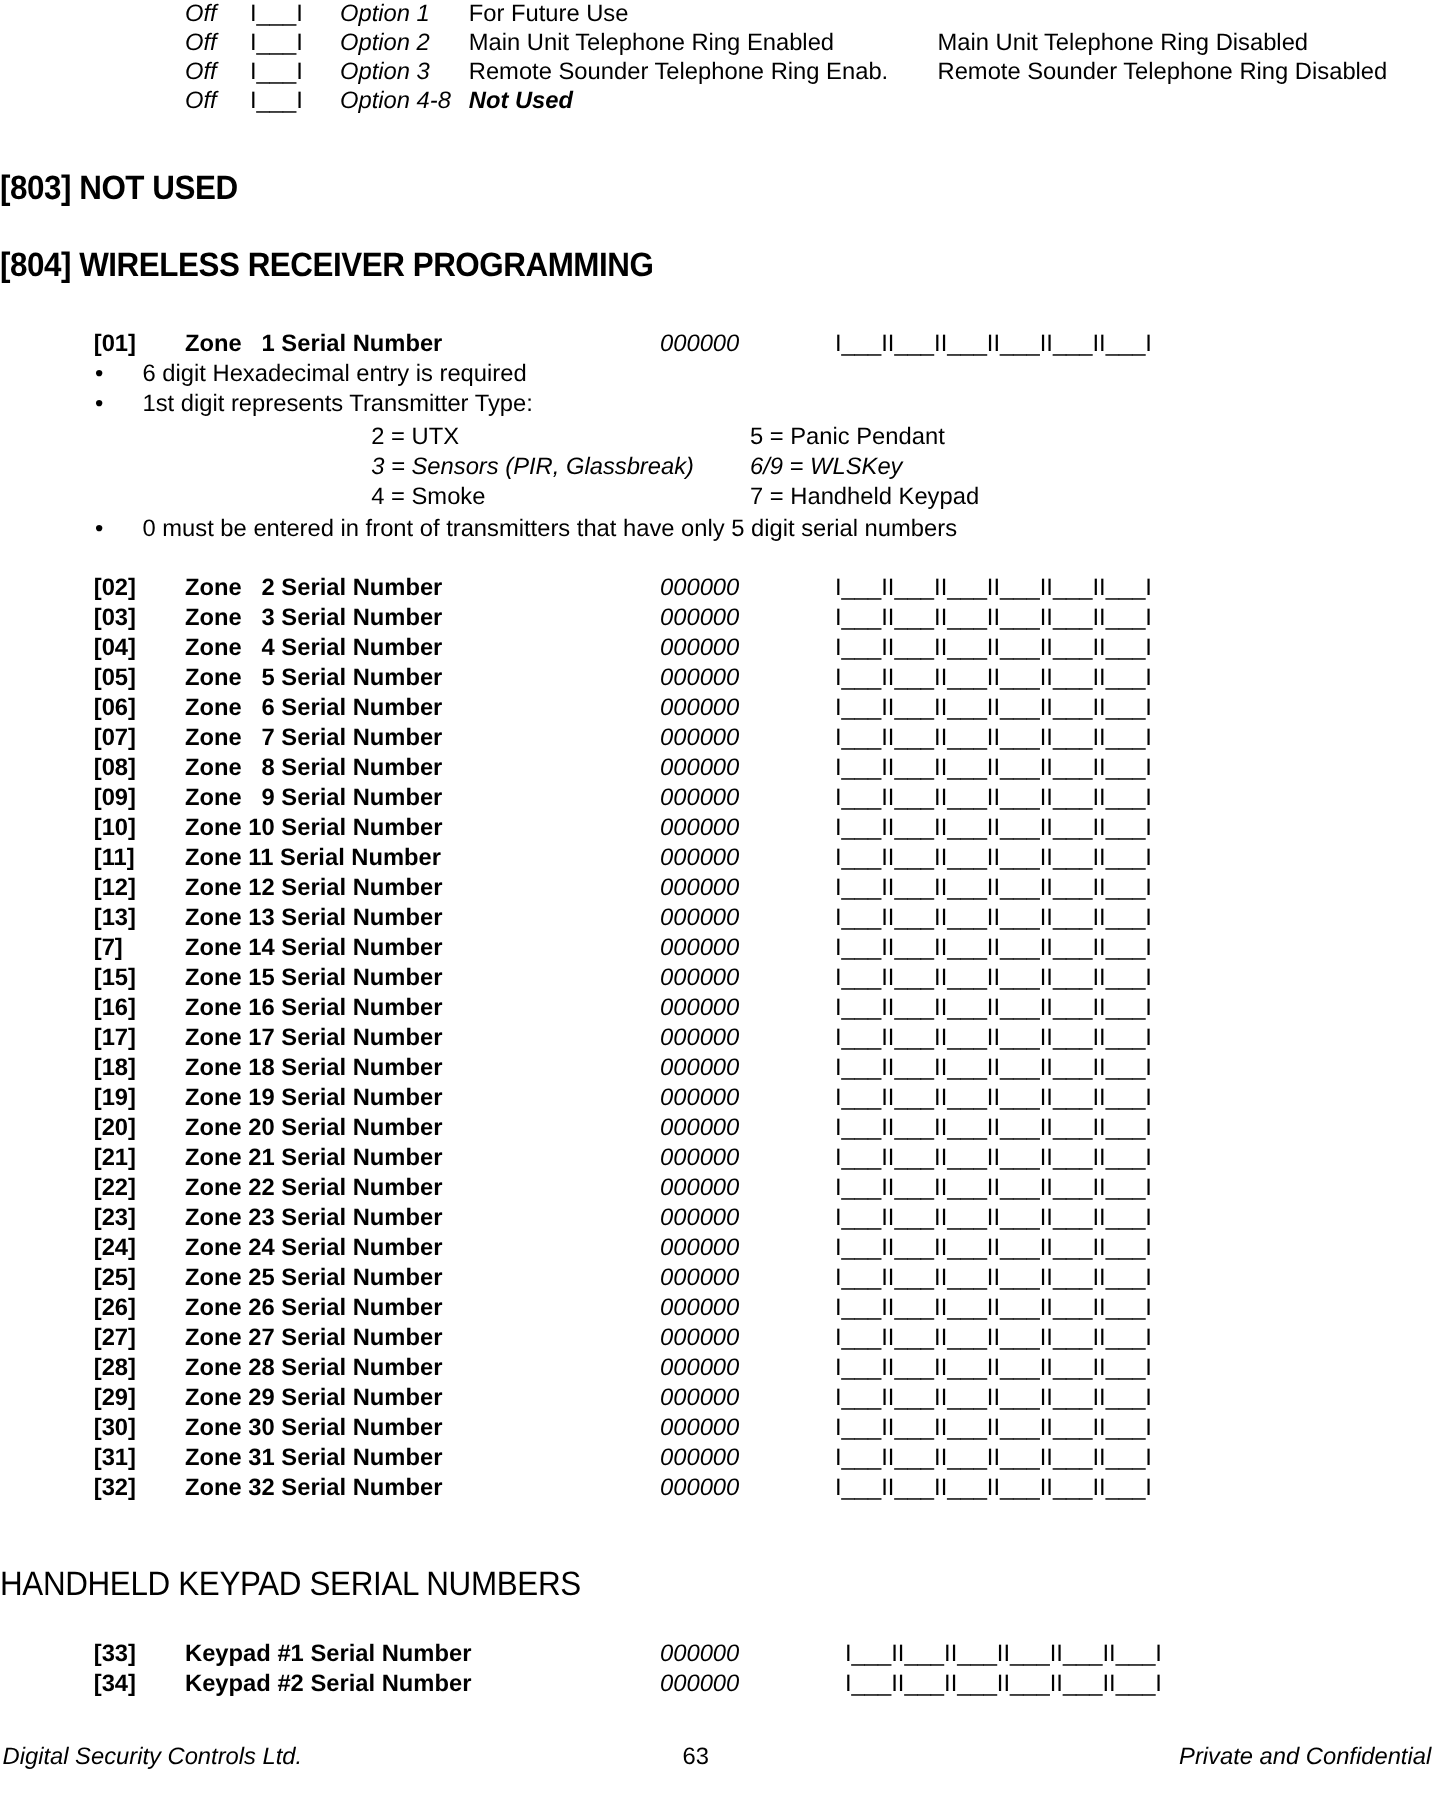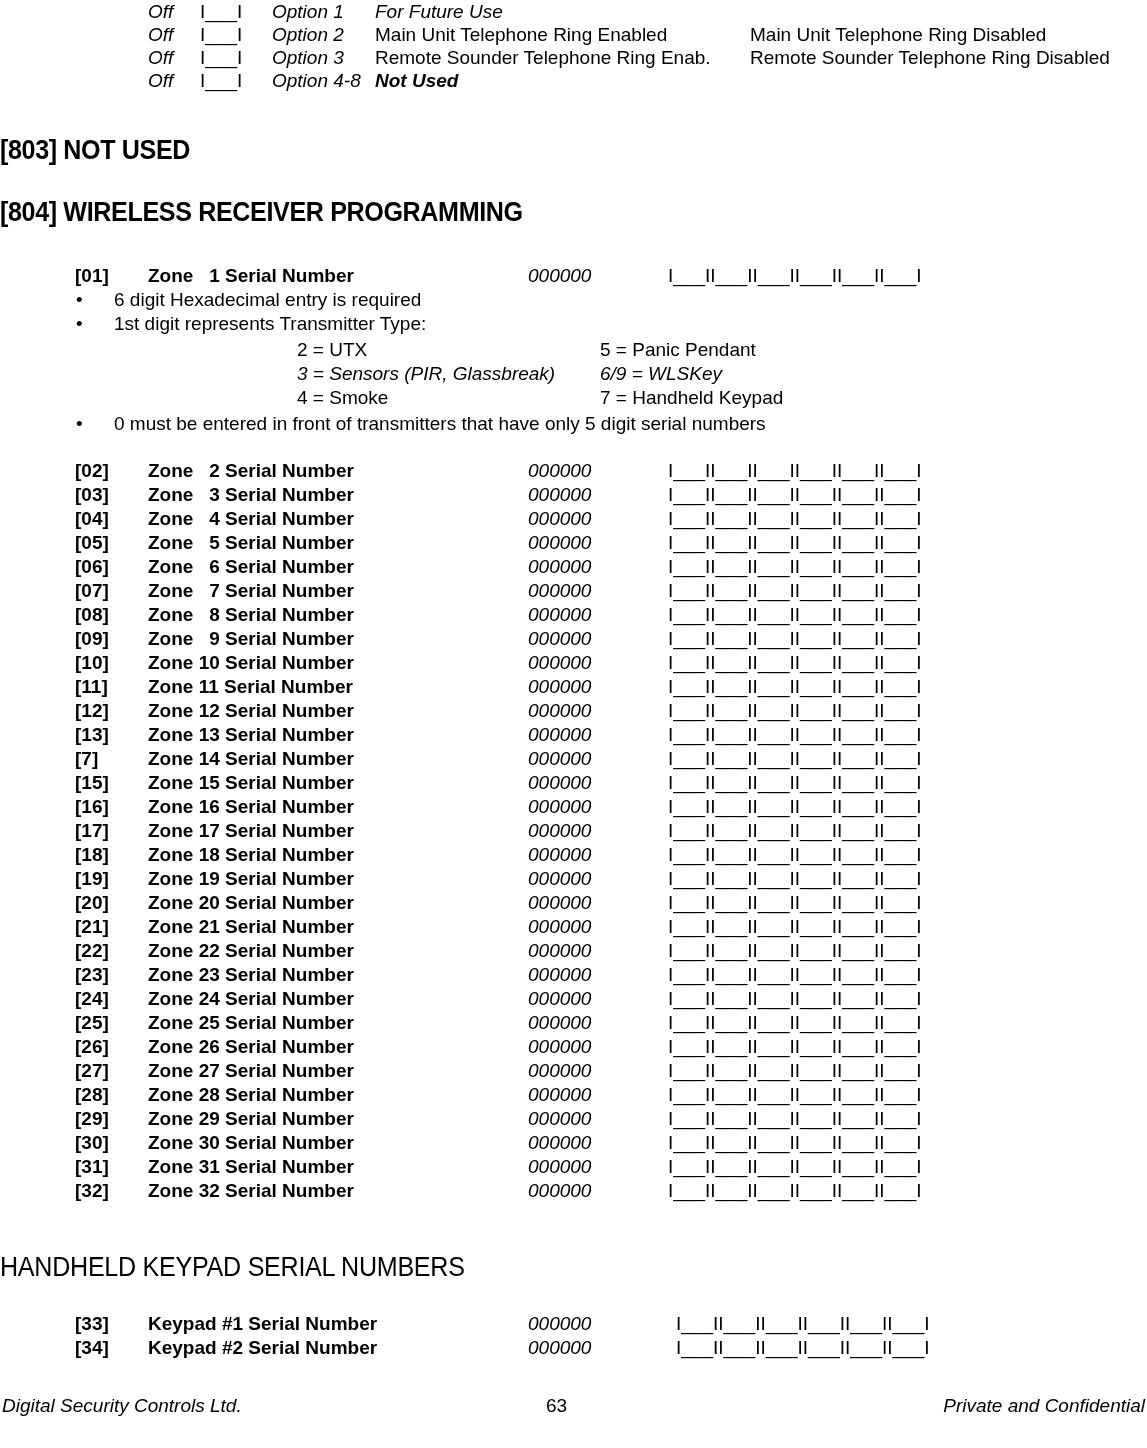--- a/index.html
+++ b/index.html
@@ -238,21 +238,21 @@
 </head>
 <body>
 
 <div class="page">
 
   <div id="options-block" class="option-block" style="position:absolute; left:0; top:0; width:1147px;">
       <div class="option-row" style="position: absolute; left: 0px; top: 0px; width: 1147px;">
         <span class="opt-off">Off</span>
         <span class="opt-box boxes">I___I</span>
         <span class="opt-name">Option 1</span>
-        <span class="opt-desc1" style="font-style: italic;">For Future Use</span>
+        <span class="opt-desc1" style="">For Future Use</span>
       </div>
       <div class="option-row" style="position: absolute; left: 0px; top: 23px; width: 1147px;">
         <span class="opt-off">Off</span>
         <span class="opt-box boxes">I___I</span>
         <span class="opt-name">Option 2</span>
         <span class="opt-desc1">Main Unit Telephone Ring Enabled</span>
         <span class="opt-desc2">Main Unit Telephone Ring Disabled</span>
       </div>
       <div class="option-row" style="position: absolute; left: 0px; top: 46px; width: 1147px;">
         <span class="opt-off">Off</span>

